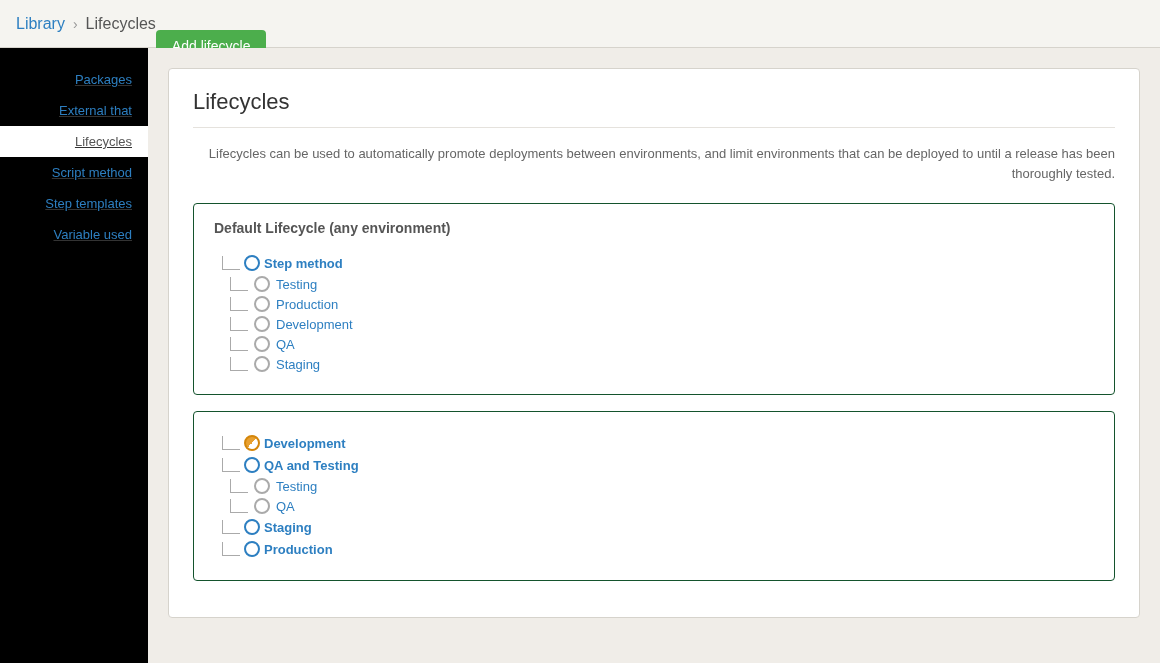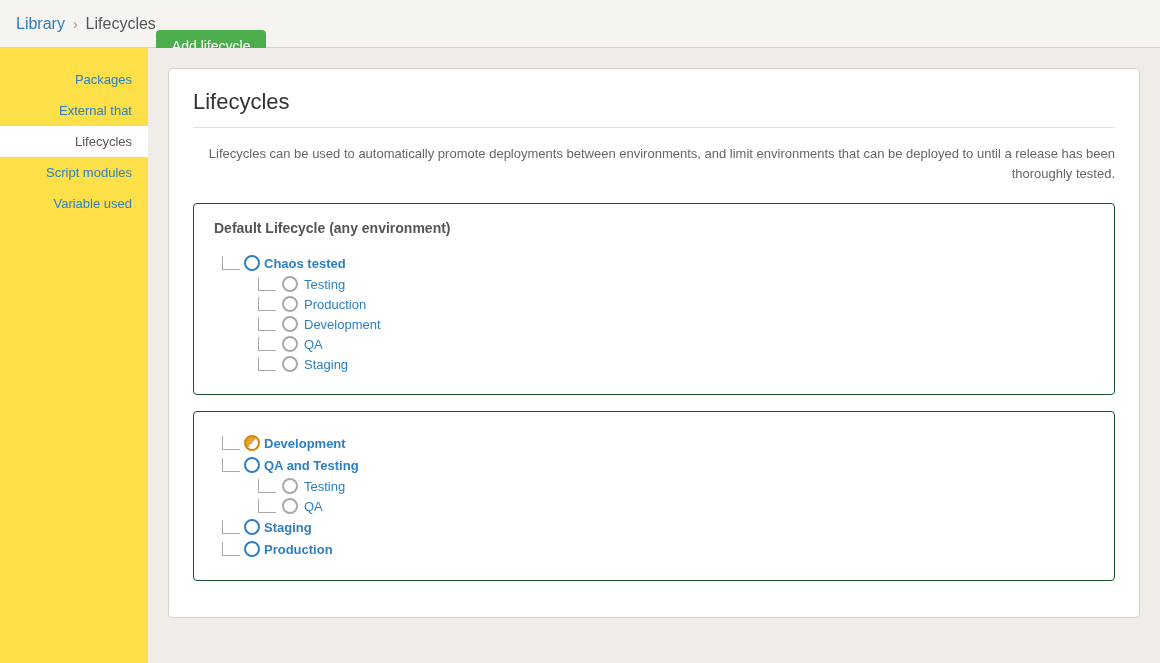--- a/index.html
+++ b/index.html
@@ -56,23 +56,24 @@
 
     
     .layout {
       display: flex;
       height: calc(663px - 48px);
     }
 
     
     .sidebar {
       width: 148px;
-      background: #fde047;
+      background: #000000;
       padding: 16px 0;
       flex-shrink: 0;
+      text-decoration: underline;
     }
     .sidebar-item {
       display: block;
       padding: 8px 16px;
       color: #2d7fc1;
       cursor: pointer;
       text-align: right;
       font-size: 13px;
       text-decoration: none;
     }
@@ -135,21 +136,21 @@
     
     .lc-tree {
       padding: 4px 0;
     }
 
     .lc-sub-row {
       display: flex;
       align-items: center;
       gap: 6px;
       padding: 2px 0;
-      margin-left: 44px;
+      margin-left: 16px;
     }
 
     .connector-l {
       display: inline-block;
       width: 18px;
       height: 14px;
       border-left: 1px solid #aaa;
       border-bottom: 1px solid #aaa;
       flex-shrink: 0;
     }
@@ -197,39 +198,40 @@
   </div>
   <button class="add-lifecycle-btn">Add lifecycle</button>
 </div>
 
 <div class="layout">
 
   <nav class="sidebar">
     <a class="sidebar-item">Packages</a>
     <a class="sidebar-item">External that</a>
     <a class="sidebar-item active">Lifecycles</a>
-    <a class="sidebar-item">Script modules</a>
+    <a class="sidebar-item">Script method</a>
+    <a class="sidebar-item">Step templates</a>
     <a class="sidebar-item">Variable used</a>
   </nav>
 
   <main class="main">
     <div class="content-panel">
 
       <h1 class="page-title">Lifecycles</h1>
       <p class="page-description">Lifecycles can be used to automatically promote deployments between environments, and limit environments that can be deployed to until a release has been thoroughly tested.</p>
 
       <div class="lifecycle-card">
         <div class="lifecycle-name">Default Lifecycle (any environment)</div>
 
         <div class="lc-tree">
 
           <div class="top-phase-row">
             <div class="connector-l"></div>
             <div class="circle-icon" style="border-color:#2d7fc1;"></div>
-            <span class="item-label phase-name">Chaos tested</span>
+            <span class="item-label phase-name">Step method</span>
           </div>
 
           <div class="lc-sub-row">
             <div class="connector-l"></div>
             <div class="circle-icon"></div>
             <span class="item-label">Testing</span>
           </div>
           <div class="lc-sub-row">
             <div class="connector-l"></div>
             <div class="circle-icon"></div>

